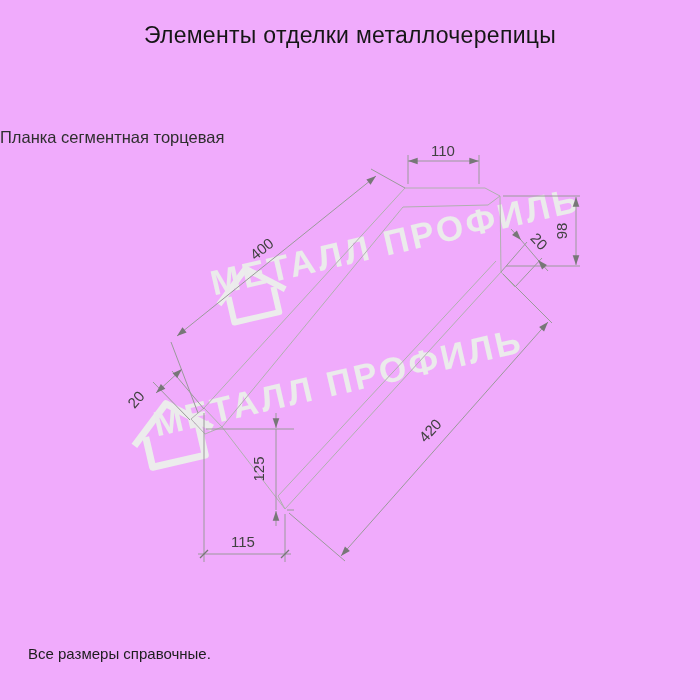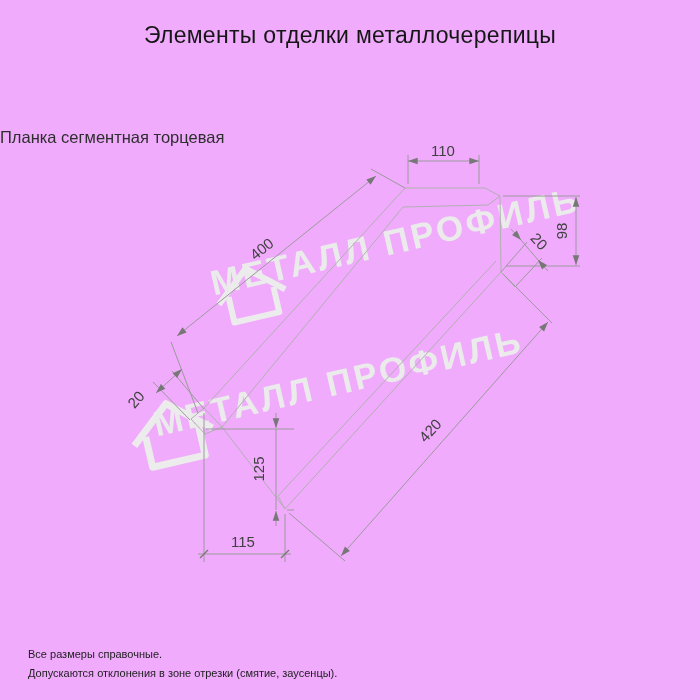--- a/index.html
+++ b/index.html
@@ -2,21 +2,21 @@
 <html><head>
 <meta charset="utf-8">
 <style>
   html,body{margin:0;padding:0;background:#fff;}
   #page{position:relative;width:700px;height:700px;background:#f0abfc;overflow:hidden;
         font-family:"Liberation Sans","DejaVu Sans",sans-serif;}
   .title{position:absolute;left:0;top:22px;width:700px;text-align:center;
          font-size:23px;font-weight:500;letter-spacing:.3px;color:#161616;}
   .subtitle{position:absolute;left:0;top:92px;width:700px;text-align:left;
             font-size:16.5px;line-height:19px;color:#2e2e2e;margin-top:36px;}
-  .footer{position:absolute;left:28px;top:645px;font-size:11px;line-height:18.5px;color:#1d1d1d;}
+  .footer{position:absolute;left:28px;top:645px;font-size:15px;line-height:18.5px;color:#1d1d1d;}
   svg{position:absolute;left:0;top:0;}
   .dim-label{font-size:15px;fill:#414141;}
   .wm-text{font-size:35px;font-weight:bold;letter-spacing:3px;fill:#ebebeb;}
 </style>
 </head>
 <body>
 
 <div id="page">
 
   <div class="title">Элементы отделки металлочерепицы</div>
@@ -117,16 +117,15 @@
         <path d="M204,409 L172,371 M190,420 L153,382"></path>
         <line x1="156" y1="393" x2="182" y2="369" marker-start="url(#arr)" marker-end="url(#arr)"></line>
         <text class="dim-label" text-anchor="middle" stroke="none" transform="translate(140,403) rotate(-49)">20</text>
       </g>
 
     </g>
   </svg>
 
   <div class="footer">
     <div>Все размеры справочные.</div>
-    <div>Допускаются отклонения в зоне отрезки (смятие, заусенцы).</div>
   </div>
 
 </div>
 
 </body></html>

